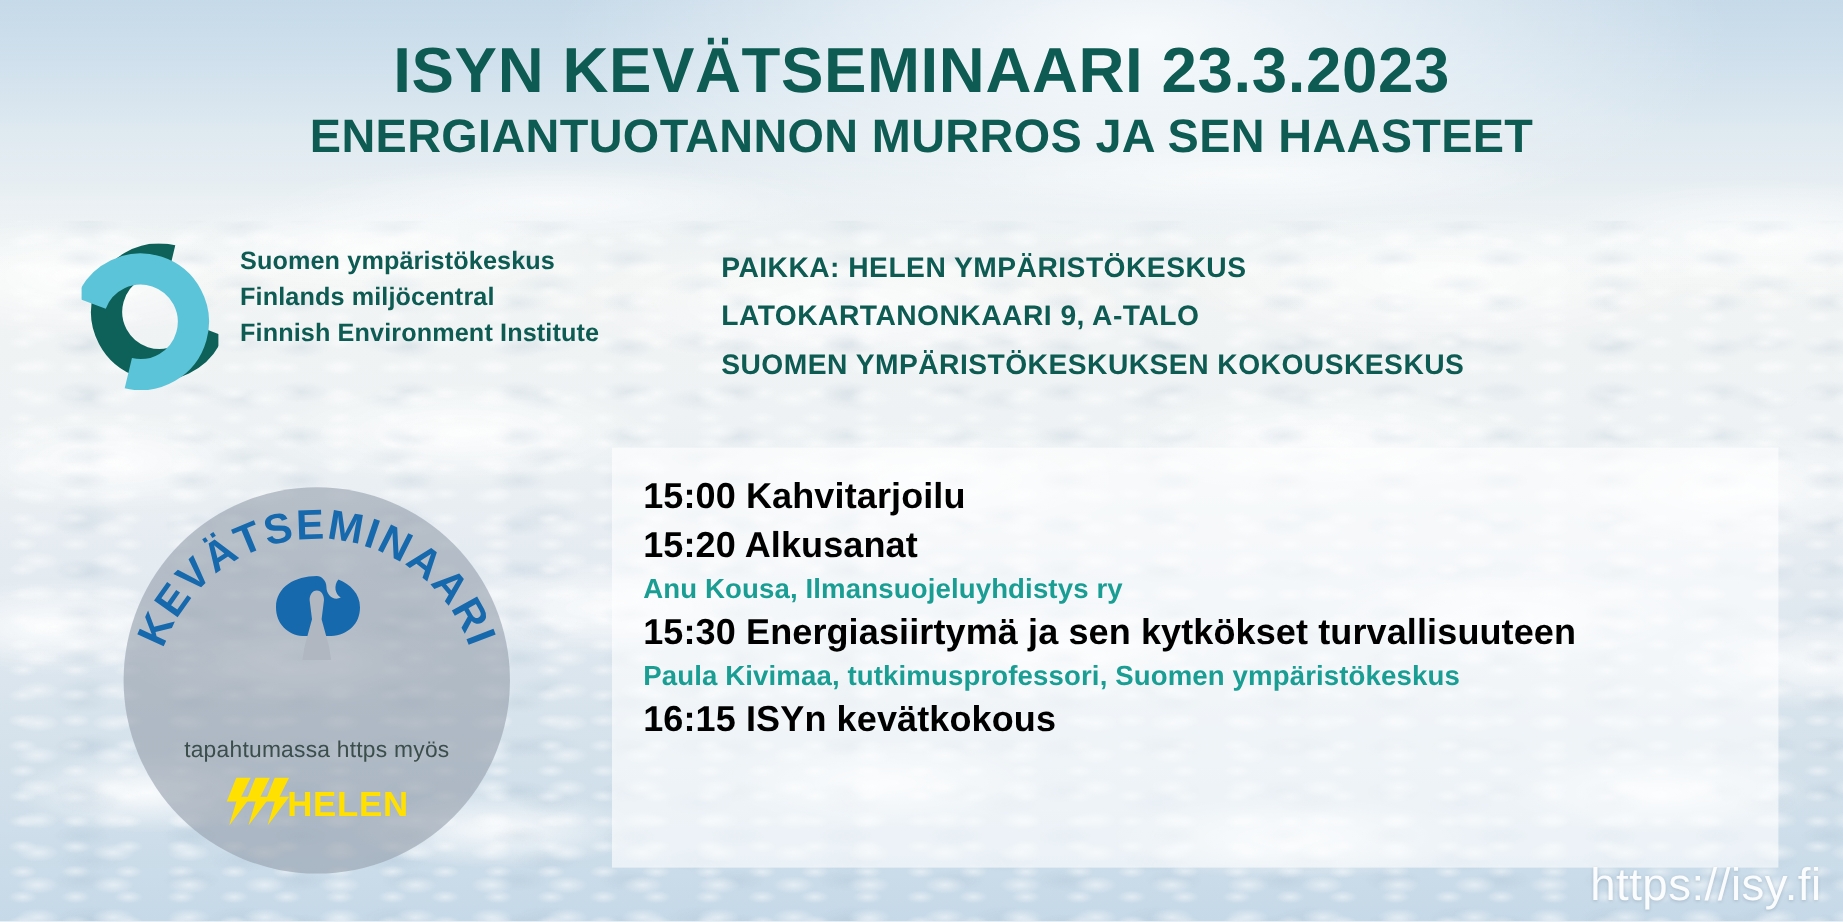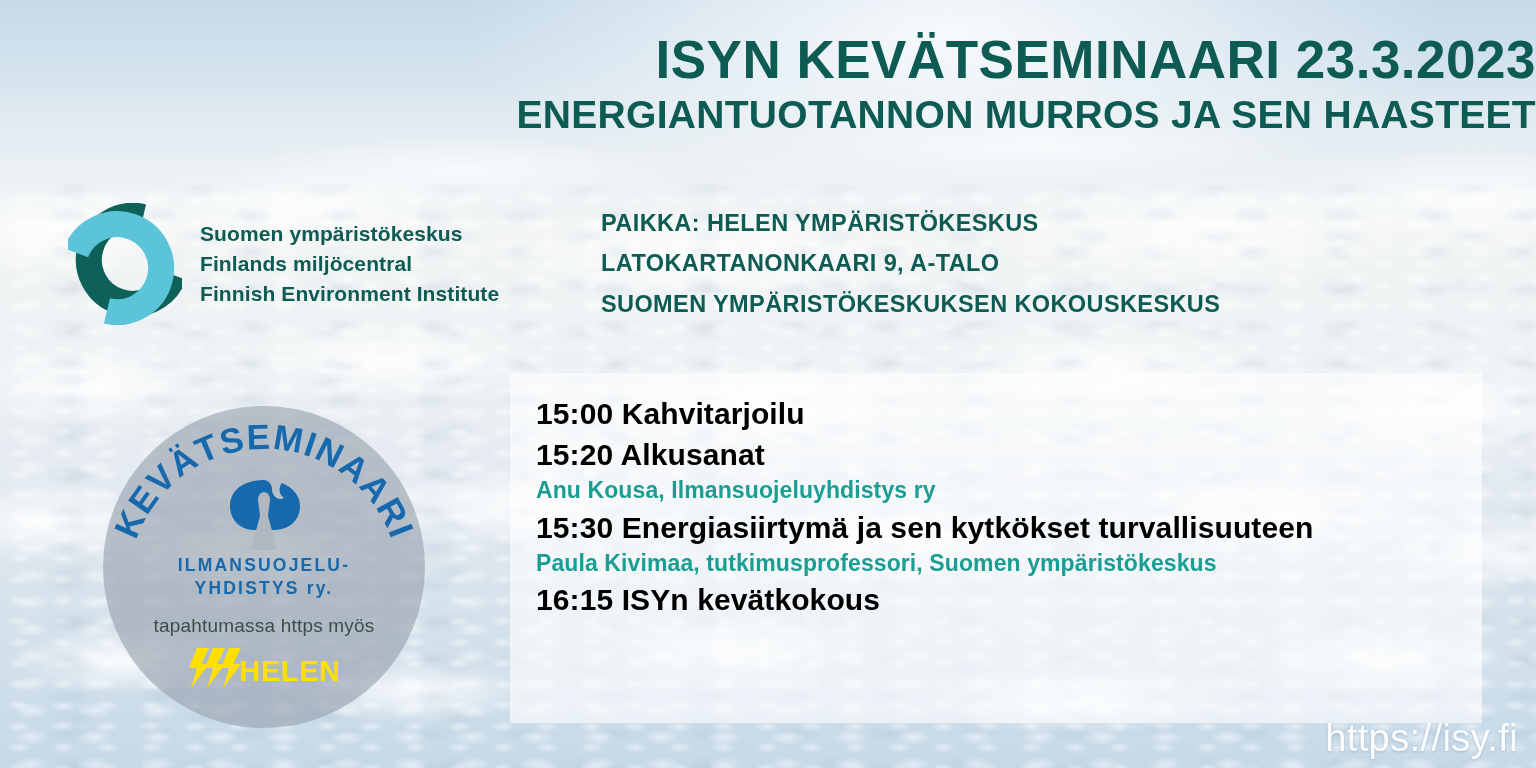--- a/index.html
+++ b/index.html
@@ -83,21 +83,21 @@
     position: absolute; inset: 0;
     background:
       radial-gradient(ellipse 700px 260px at 62% 4%, rgba(255,255,255,.85), rgba(255,255,255,0) 70%),
       linear-gradient(to bottom, rgba(255,255,255,.35) 0%, rgba(255,255,255,0) 38%);
   }
 
   
   .headline {
     position: absolute;
     left: 0; right: 0; top: 32px;
-    text-align: right;
+    text-align: center;
     color: #0d5b52;
   }
   .headline .line1 {
     font-size: 53px;
     font-weight: 700;
     letter-spacing: .5px;
     line-height: 1.04;
     white-space: nowrap;
   }
   .headline .line2 {
@@ -107,21 +107,20 @@
     line-height: 1.12;
     margin-top: 6px;
     white-space: nowrap;
   }
 
   
   .syke-block {
     position: absolute;
     left: 68px; top: 203px;
     display: flex;
-    align-items: center;
     gap: 18px;
   }
   .syke-mark { width: 114px; height: 122px; flex: none; }
   .syke-text {
     color: #0d5b52;
     font-size: 21px;
     font-weight: 700;
     line-height: 1.42;
     letter-spacing: .1px;
     white-space: nowrap;
@@ -276,24 +275,20 @@
         <textPath href="#arcpath" startOffset="50%" text-anchor="middle" id="arcTextPath">KEVÄTSEMINAARI</textPath>
       </text>
     </svg>
 
     <svg class="isy-emblem" viewBox="0 0 84 74">
       <path d="M42 2 C24 2 8 11 8 28 C8 42 18 51 30 52 L54 52 C68 51 78 42 78 28 C78 17 70 9 60 5
                C56 10 57 17 62 20 C56 23 50 18 50 11 C50 6 46 2 42 2 Z" fill="#1669ac"></path>
       <path d="M42 14 C38 14 36 18 36 22 L38 38 L32 60 L30 72 L54 72 L52 60 L46 38 L48 22 C48 18 46 14 42 14 Z" fill="#b0b7c0"></path>
     </svg>
 
-    <div class="isy-name">
-      <div>ILMANSUOJELU-</div>
-      <div>YHDISTYS ry.</div>
-    </div>
 
     <div class="badge-also">tapahtumassa https myös</div>
 
     <div class="helen-logo">
       <svg class="helen-bolts" viewBox="0 0 58 40">
         <path d="M10 0 L22 0 L14 16 L22 16 L4 40 L10 20 L2 20 Z" fill="#ffe000"></path>
         <path d="M26 0 L38 0 L30 16 L38 16 L20 40 L26 20 L18 20 Z" fill="#ffe000"></path>
         <path d="M42 0 L54 0 L46 16 L54 16 L36 40 L42 20 L34 20 Z" fill="#ffe000"></path>
       </svg>
       <span class="helen-word">HELEN</span>

